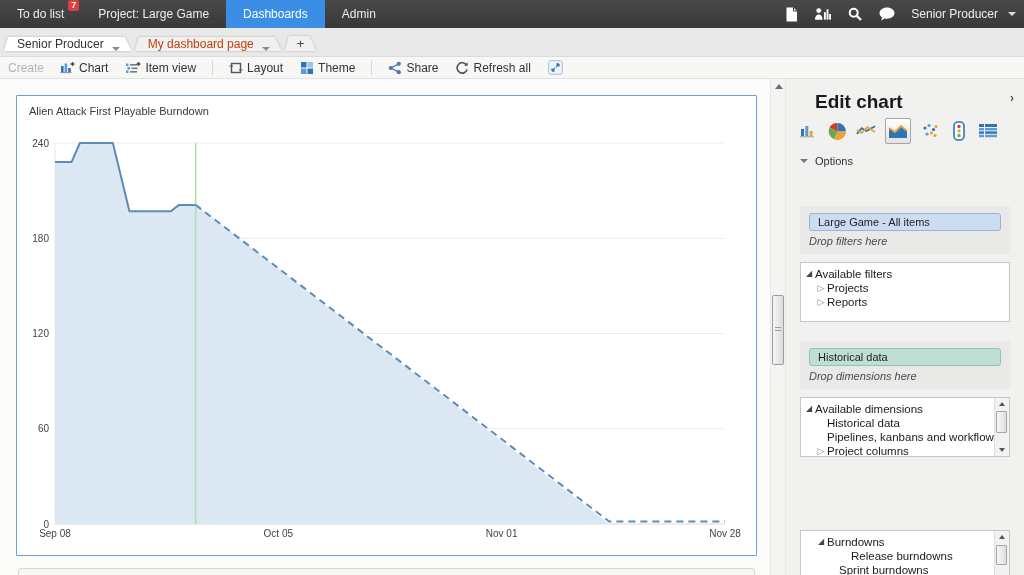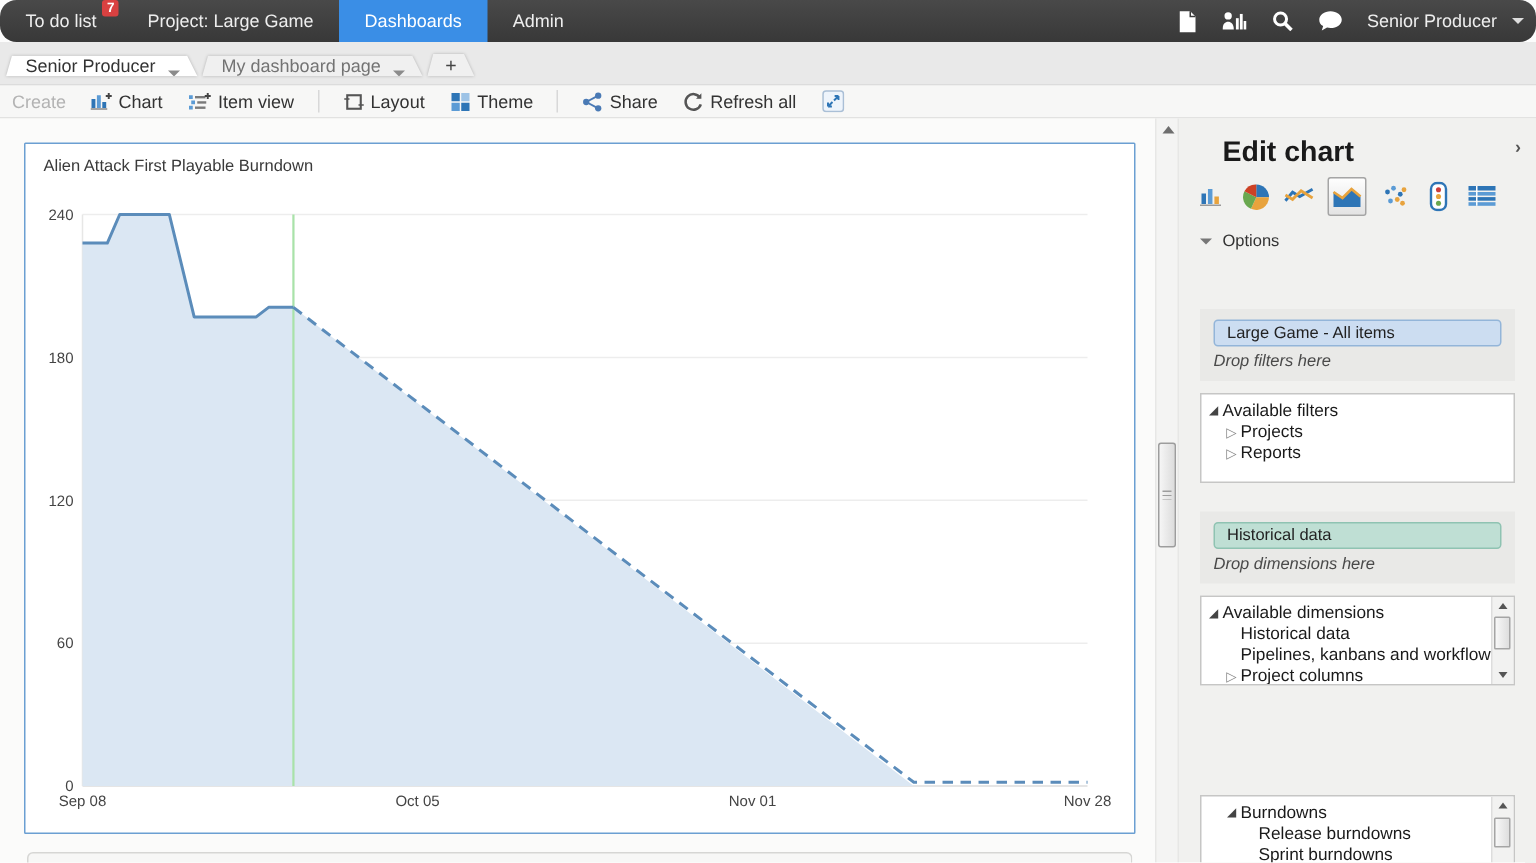--- a/index.html
+++ b/index.html
@@ -1,34 +1,34 @@
 <!DOCTYPE html>
 <html><head>
 <meta charset="utf-8">
 <style>
   * { margin:0; padding:0; box-sizing:border-box; }
   html,body { width:1024px; height:575px; overflow:hidden; }
   body { font-family:"Liberation Sans", sans-serif; background:#fcfcfc; font-size:12px; color:#333; }
 
   
-  .topbar { height:28px; background:linear-gradient(#494949,#383838); display:flex; align-items:stretch; color:#eee;border-radius:11px; }
+  .topbar { height:28px; background:linear-gradient(#494949,#383838); display:flex; align-items:stretch; color:#eee; }
   .topbar-tabs { display:flex; align-items:stretch; }
   .tb-tab { padding:0 17px; line-height:28px; position:relative; cursor:default; white-space:nowrap; }
   .tb-tab.active { background:#3a8ee6; color:#fff; }
   .tb-badge { position:absolute; top:0; right:2px; background:#d94141; color:#fff; font-size:9px; font-weight:bold; line-height:11px; padding:0 3px; border-radius:2px; }
   .topbar-right { margin-left:auto; display:flex; align-items:center; gap:16px; padding-right:8px; }
   .tb-icon { width:16px; height:16px; display:flex; align-items:center; justify-content:center; }
   .tb-user { display:flex; align-items:center; gap:10px; }
   .caret-down { width:0; height:0; border-left:4px solid transparent; border-right:4px solid transparent; border-top:4px solid #ddd; }
 
   
   .pagetabs { height:29px; background:#e9e9e9; display:flex; align-items:flex-end; padding-left:4px; border-bottom:1px solid #dcdcdc; }
   .ptab-wrap { filter:drop-shadow(0 0 1px #b0b0b0); margin-right:3px; }
   .ptab { clip-path:polygon(4px 0, calc(100% - 7px) 0, 100% 100%, 0 100%); height:24px; line-height:24px; padding:0 28px 0 13px; background:#fff; position:relative; min-width:120px; }
-  .ptab.inactive { background:#f0f0f0; color:#737373; min-width:110px; }
+  .ptab.inactive { background:#f0f0f0; color:#c2410c; min-width:110px; }
   .ptab.addtab { min-width:0; padding:0 12px; background:#f0f0f0; color:#444; font-size:13px; }
   .ptab .caret { position:absolute; right:12px; top:10px; width:0; height:0; border-left:4px solid transparent; border-right:4px solid transparent; border-top:4px solid #8b8b8b; }
 
   
   .toolbar { height:22px; background:#f7f7f6; display:flex; align-items:center; padding-left:8px; border-bottom:1px solid #e2e2e1; gap:7px; }
   .tool-label { color:#b3b3b3; margin-right:4px; }
   .tool-btn { display:flex; align-items:center; gap:4px; padding:0 5px; color:#333; cursor:default; white-space:nowrap; }
   .tool-sep { width:1px; height:15px; background:#d8d8d8; margin:0 4px; }
 
   
@@ -342,21 +342,21 @@
 
     <div class="tree-box" style="top:451px;height:62px" id="tree-measures">
       <div class="box-scroll">
         <span class="bs-up"></span>
         <span class="bs-thumb" style="top:14px;height:20px"></span>
       </div>
     <div class="tree-row" style="padding-left: 14px;">
           <span class="tree-glyph">◢</span>
           <span>Burndowns</span>
         </div>
-        <div class="tree-row" style="padding-left: 26px;">
+        <div class="tree-row" style="padding-left: 26px; margin-left: 12px;">
           <span class="tree-glyph"></span>
           <span>Release burndowns</span>
         </div>
         <div class="tree-row" style="padding-left: 26px;">
           <span class="tree-glyph"></span>
           <span>Sprint burndowns</span>
         </div>
       </div>
   </div>
 </div>

